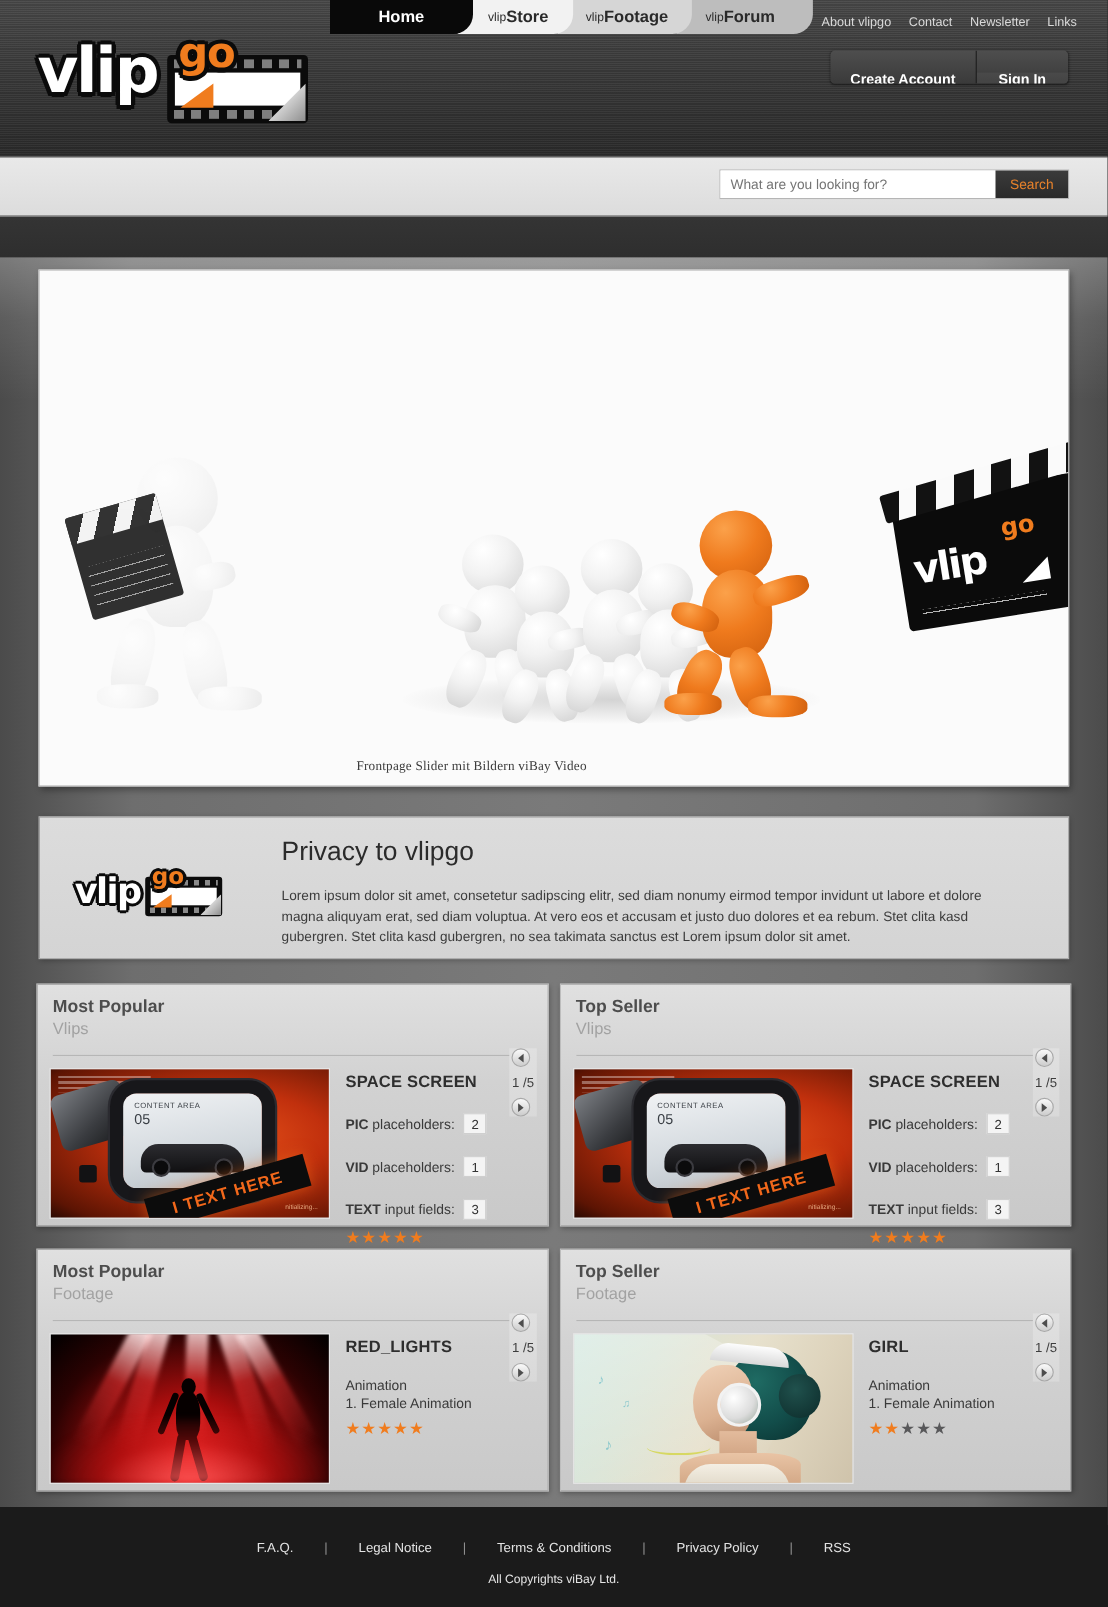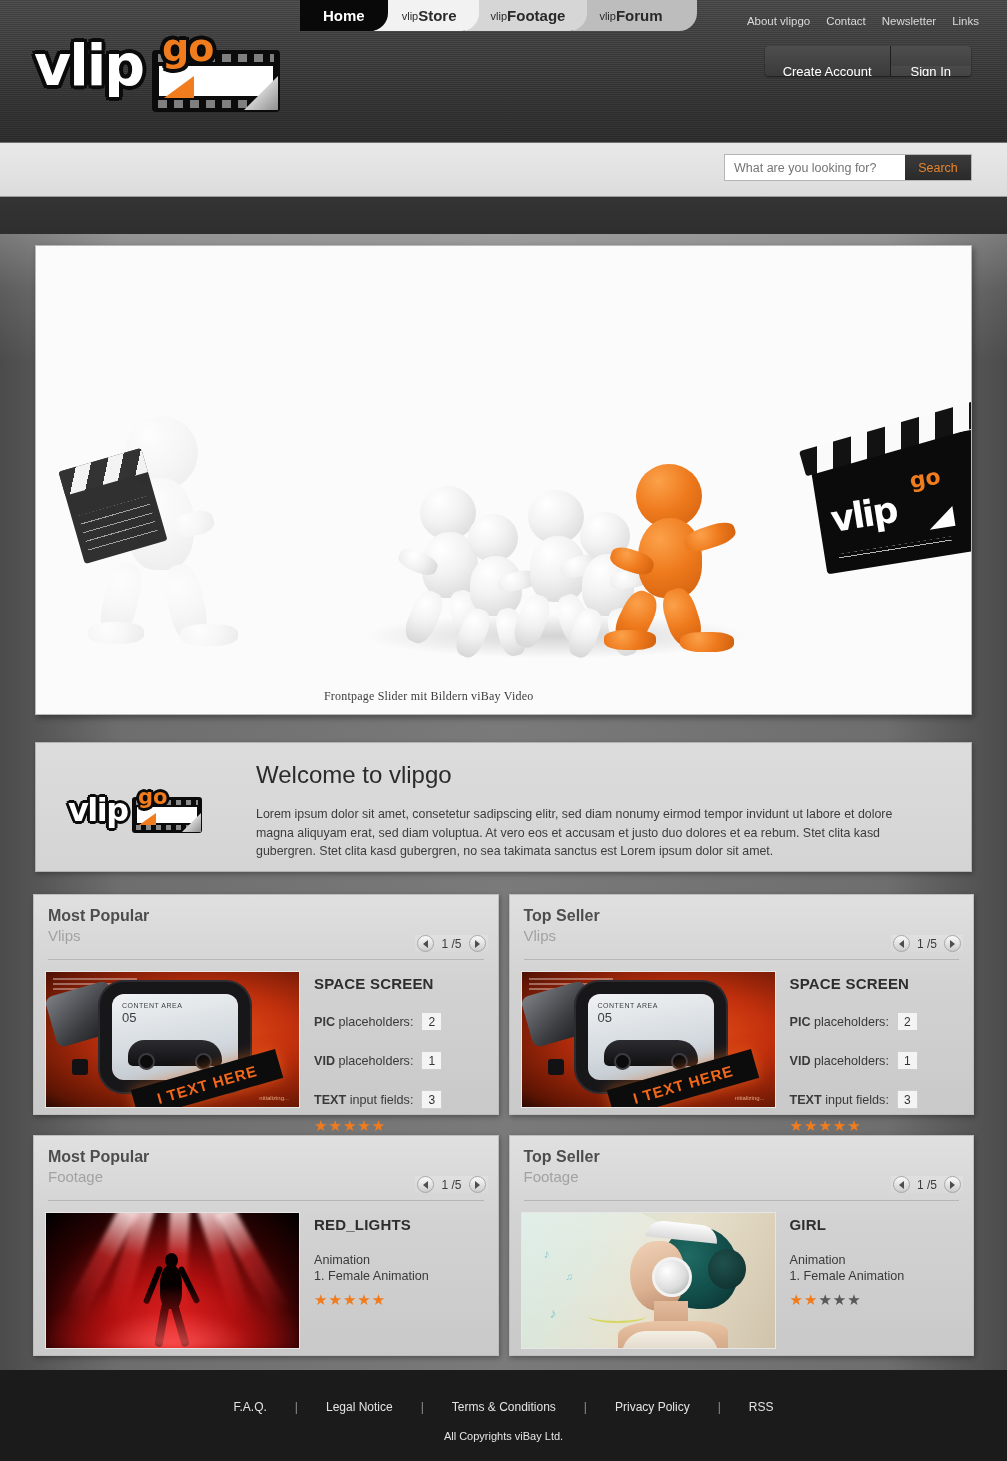--- a/index.html
+++ b/index.html
@@ -121,21 +121,21 @@
     justify-content: center;
     padding: 0 22px;
     font-size: 15px;
     font-weight: bold;
     color: #2a2a2a;
     cursor: pointer;
     height: 31px;
     border-bottom-right-radius: 18px;
   }
   .tab .lite { font-weight: normal; font-size: 11px; }
-  .tab-home { background: #090909; color: #ffffff; padding: 0 23px; z-index: 5; }
+  .tab-home { background: #090909; color: #ffffff; padding: 0 44px; z-index: 5; }
   .tab-store { background: #f2f2f2; margin-left: -14px; z-index: 4; padding-left: 28px; }
   .tab-footage { background: #d6d6d6; margin-left: -14px; z-index: 3; padding-left: 26px; }
   .tab-forum { background: #bdbdbd; margin-left: -14px; z-index: 2; padding-left: 26px; padding-right: 34px; }
 
   
   .toplinks {
     position: absolute;
     right: 28px; top: 15px;
     display: flex;
     gap: 16px;
@@ -155,21 +155,21 @@
     overflow: hidden;
     background: linear-gradient(180deg, #4e4e4e 0%, #3a3a3a 100%);
     box-shadow: 0 1px 2px rgba(0,0,0,.5);
     z-index: 6;
   }
   .acct-btn {
     display: flex;
     align-items: center;
     padding: 0 18px;
     font-size: 13px;
-    font-weight: normal;
+    font-weight: bold;
     color: #ffffff;
     cursor: pointer;
     margin-top: 20px;
   }
   .acct-sep { width: 1px; background: #1d1d1d; }
   .acct-signin { background: rgba(255,255,255,.05); padding: 0 20px; }
 
   
   .searchbar {
     position: relative;
@@ -181,21 +181,21 @@
   }
   .search-wrap {
     position: absolute;
     right: 35px; top: 11px;
     display: flex;
     height: 27px;
     border: 1px solid #b5b5b5;
     background: #fff;
   }
   .search-input {
-    width: 180px;
+    width: 250px;
     border: none;
     outline: none;
     padding: 0 9px;
     font-size: 12.5px;
     color: #5c5c5c;
     font-family: "Liberation Sans", sans-serif;
     background: #fff;
   }
   .search-btn {
     width: 66px;
@@ -406,24 +406,25 @@
     position: relative;
   }
   .card-head { position: absolute; left: 14px; top: 11px; }
   .card-title { font-size: 16px; font-weight: bold; color: #4d4d4d; line-height: 20px; }
   .card-sub { font-size: 15px; color: #a2a2a2; line-height: 20px; }
   .card-rule {
     position: absolute; left: 14px; right: 14px; top: 64px;
     height: 1px; background: #b6b6b6;
   }
   .pager {
-    position: absolute; right: 10px; top: 40px;
-    display: flex; align-items: center; gap: 7px;
+    position: absolute; right: 10px; top: 58px;
+    display: flex; align-items: flex-start; gap: 7px;
     background: linear-gradient(180deg, #e0e0e0 0%, #d9d9d9 100%);
     padding: 0 2px;
+    flex-direction: column;
   }
   .pg-btn {
     width: 17px; height: 17px; border-radius: 50%;
     background: linear-gradient(180deg, #fafafa 0%, #cccccc 100%);
     border: 1px solid #a8a8a8;
     display: flex; align-items: center; justify-content: center;
     cursor: pointer;
   }
   .pg-btn .ar {
     width: 0; height: 0;
@@ -774,21 +775,21 @@
     <div class="welcome">
       <div class="welcome-logo">
         <div class="wl-film">
           <div class="wl-inner"></div>
           <div class="wl-tri"></div>
           <div class="wl-curl"></div>
         </div>
         <div class="wl-word">vlip</div>
         <div class="wl-go">go</div>
       </div>
-      <div class="welcome-title">Welcome to vlipgo</div>
+      <div class="welcome-title">Privacy to vlipgo</div>
       <div class="welcome-text">Lorem ipsum dolor sit amet, consetetur sadipscing elitr, sed diam nonumy eirmod tempor invidunt ut labore et dolore magna aliquyam erat, sed diam voluptua. At vero eos et accusam et justo duo dolores et ea rebum. Stet clita kasd gubergren. Stet clita kasd gubergren, no sea takimata sanctus est Lorem ipsum dolor sit amet.</div>
     </div>
 
     <div class="cards-row row1">
 
       <div class="card">
         <div class="card-head">
           <div class="card-title">Most Popular</div>
           <div class="card-sub">Vlips</div>
         </div>

